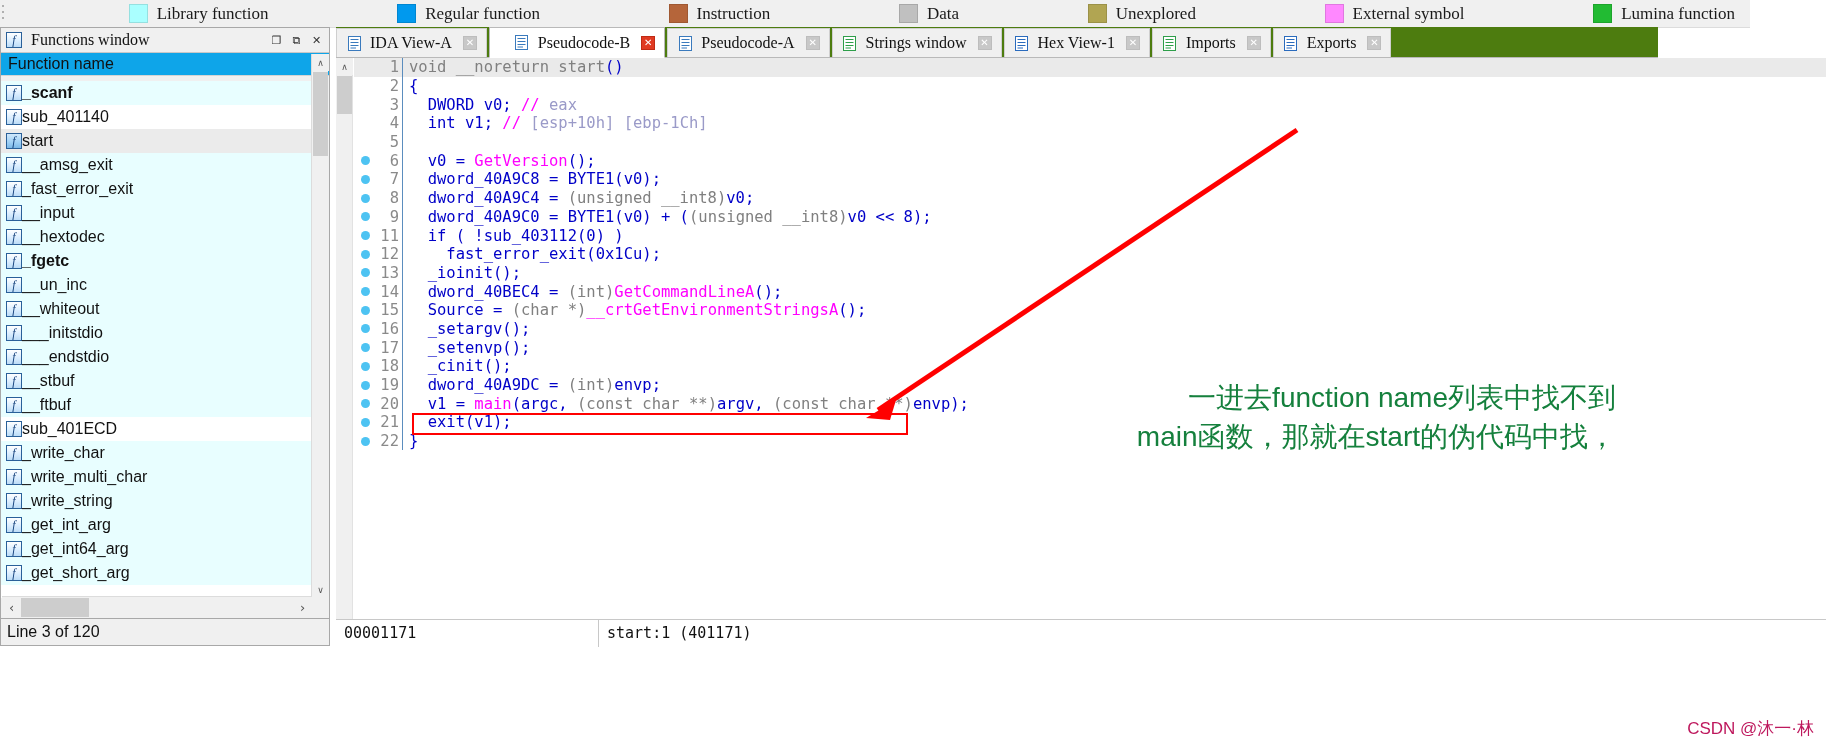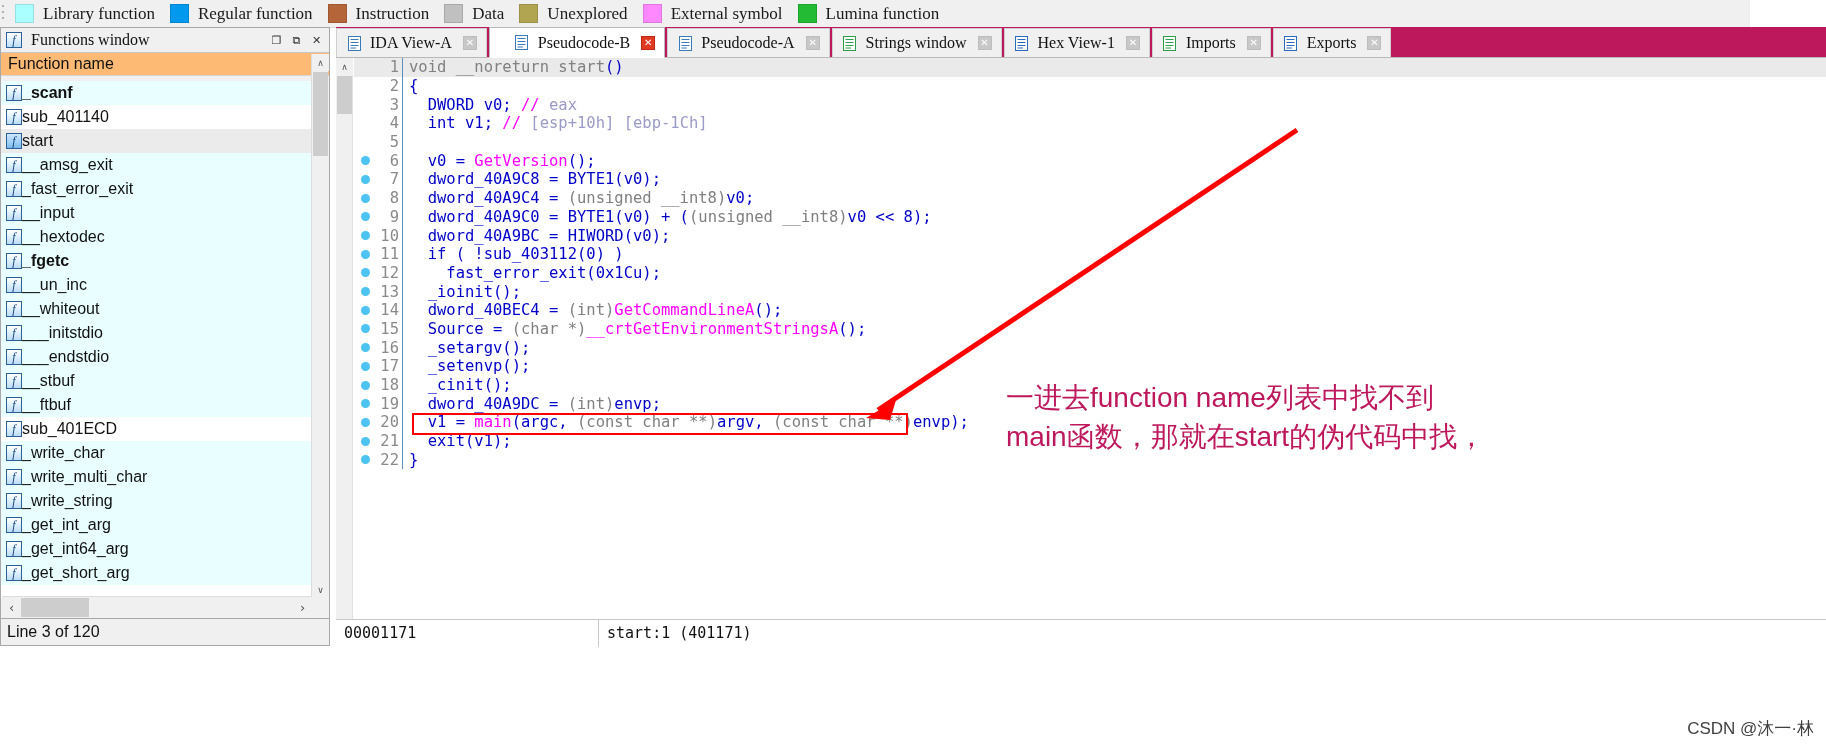--- a/index.html
+++ b/index.html
@@ -10,20 +10,21 @@
     overflow:hidden;
     position:relative;
   }
 
   
   #legend{
     position:absolute;left:0;top:0;width:1750px;height:27px;
     background:#f0f0f0;
     display:flex;align-items:center;
     border-bottom:1px solid #dcdcdc;
+    justify-content:space-between;
   }
   #legend .grip{
     width:8px;height:22px;margin-left:1px;margin-right:6px;
     background:
       radial-gradient(circle at 2px 3px, #b0b0b0 1px, transparent 1.2px),
       radial-gradient(circle at 2px 9px, #b0b0b0 1px, transparent 1.2px),
       radial-gradient(circle at 2px 15px,#b0b0b0 1px, transparent 1.2px);
     background-repeat:no-repeat;
   }
   .leg-item{display:flex;align-items:center;margin-right:15px;}
@@ -58,21 +59,21 @@
     font-family:"Liberation Serif", serif;font-size:16px;color:#111;
     margin-left:9px;flex:1 1 auto;white-space:nowrap;
   }
   .winbtn{
     width:15px;height:14px;margin-right:5px;
     display:flex;align-items:center;justify-content:center;
     font-size:11px;color:#333;font-family:"DejaVu Sans", sans-serif;
     line-height:1;
   }
   #fw-colhdr{
-    height:23px;background:#fdba74;border-bottom:1px solid #d4d4d4;
+    height:23px;background:#0ea5e9;border-bottom:1px solid #d4d4d4;
     display:flex;align-items:center;padding-left:7px;box-sizing:border-box;
     position:relative;
   }
   #fw-colhdr span{font-size:16px;color:#111;}
   #fw-list{
     position:absolute;left:0;top:53px;width:311px;height:517px;
     overflow:hidden;background:#ffffff;
   }
   .frow{
     height:24px;display:flex;align-items:center;
@@ -115,22 +116,22 @@
 
   #fw-status{
     position:absolute;left:0;top:619px;width:330px;height:27px;
     background:#f0f0f0;border:1px solid #a8a8a8;border-top:none;
     display:flex;align-items:center;padding-left:6px;box-sizing:border-box;
   }
   #fw-status span{font-size:16px;color:#111;}
 
   
   #tabbar{
-    position:absolute;left:336px;top:27px;width:1490px;height:31px;
-    background:#be185d;display:flex;align-items:flex-end;
+    position:absolute;left:336px;top:27px;width:1322px;height:31px;
+    background:#4d7c0f;display:flex;align-items:flex-end;
     border-bottom:1px solid #b9b9b9;box-sizing:border-box;
   }
   .tab{
     height:29px;display:flex;align-items:center;
     padding:0 9px;box-sizing:border-box;
     background:#f0f0f0;border:1px solid #cfcfcf;border-bottom:none;
     margin-right:2px;
   }
   .tab.active{
     background:#ffffff;border:1px solid #b9b9b9;border-bottom:1px solid #ffffff;
@@ -195,41 +196,42 @@
 
   
   #redbox{
     position:absolute;left:412px;top:413px;width:496px;height:22px;
     border:2.5px solid #ff0000;box-sizing:border-box;pointer-events:none;
   }
   #arrowsvg{position:absolute;left:0;top:0;width:1826px;height:746px;pointer-events:none;}
 
   
   #annot{
-    position:absolute;left:1006px;top:378px;width:560px;
-    color:#be185d;font-size:28px;line-height:39px;
+    position:absolute;left:1056px;top:378px;width:560px;
+    color:#15803d;font-size:28px;line-height:39px;
     font-family:"Liberation Sans", sans-serif;
+    text-align:right;
   }
 
   
   #cp-status{
     position:absolute;left:336px;top:619px;width:1490px;height:27px;
     background:#ffffff;border-top:1px solid #c8c8c8;box-sizing:border-box;
     display:flex;align-items:center;
   }
   #cp-status .seg{
     font-family:"DejaVu Sans Mono", monospace;font-size:15px;color:#111;
     padding:0 8px;height:27px;display:flex;align-items:center;
   }
   #cp-status .seg.first{border-right:1px solid #c8c8c8;min-width:246px;}
 
   
   #watermark{
     position:absolute;right:12px;bottom:6px;
-    color:#404040;font-size:17px;font-family:"Liberation Sans", sans-serif;
+    color:#be185d;font-size:17px;font-family:"Liberation Sans", sans-serif;
   }
   
   #bottomfill{
     position:absolute;left:0;top:646px;width:1826px;height:100px;background:#ffffff;
   }
 </style>
 </head>
 <body>
 
 <div id="legend">
@@ -483,21 +485,20 @@
   <div id="codearea">
       <div class="cline firstline"><span class="bp"></span><span class="lnum">1</span><span class="lsep"></span><span class="ctext"><span class="k-def">void __noreturn </span><span class="k-def">start</span><span class="k-type">()</span></span></div>
       <div class="cline"><span class="bp"></span><span class="lnum">2</span><span class="lsep"></span><span class="ctext"><span class="k-type">{</span></span></div>
       <div class="cline"><span class="bp"></span><span class="lnum">3</span><span class="lsep"></span><span class="ctext"><span class="k-type">  DWORD v0; </span><span class="k-slash">// </span><span class="k-comment">eax</span></span></div>
       <div class="cline"><span class="bp"></span><span class="lnum">4</span><span class="lsep"></span><span class="ctext"><span class="k-type">  int v1; </span><span class="k-slash">// </span><span class="k-comment">[esp+10h] [ebp-1Ch]</span></span></div>
       <div class="cline"><span class="bp"></span><span class="lnum">5</span><span class="lsep"></span><span class="ctext"><span class="k-type"></span></span></div>
       <div class="cline"><span class="bp"><i></i></span><span class="lnum">6</span><span class="lsep"></span><span class="ctext"><span class="k-type">  v0 = </span><span class="k-fn">GetVersion</span><span class="k-type">();</span></span></div>
       <div class="cline"><span class="bp"><i></i></span><span class="lnum">7</span><span class="lsep"></span><span class="ctext"><span class="k-type">  dword_40A9C8 = BYTE1(v0);</span></span></div>
       <div class="cline"><span class="bp"><i></i></span><span class="lnum">8</span><span class="lsep"></span><span class="ctext"><span class="k-type">  dword_40A9C4 = </span><span class="k-def">(unsigned __int8)</span><span class="k-type">v0;</span></span></div>
       <div class="cline"><span class="bp"><i></i></span><span class="lnum">9</span><span class="lsep"></span><span class="ctext"><span class="k-type">  dword_40A9C0 = BYTE1(v0) + (</span><span class="k-def">(unsigned __int8)</span><span class="k-type">v0 &lt;&lt; 8);</span></span></div>
-      <div class="cline"><span class="bp"><i></i></span><span class="lnum">10</span><span class="lsep"></span><span class="ctext"><span class="k-type">  dword_40A9BC = HIWORD(v0);</span></span></div>
       <div class="cline"><span class="bp"><i></i></span><span class="lnum">11</span><span class="lsep"></span><span class="ctext"><span class="k-type">  if ( !sub_403112(0) )</span></span></div>
       <div class="cline"><span class="bp"><i></i></span><span class="lnum">12</span><span class="lsep"></span><span class="ctext"><span class="k-type">    fast_error_exit(0x1Cu);</span></span></div>
       <div class="cline"><span class="bp"><i></i></span><span class="lnum">13</span><span class="lsep"></span><span class="ctext"><span class="k-type">  _ioinit();</span></span></div>
       <div class="cline"><span class="bp"><i></i></span><span class="lnum">14</span><span class="lsep"></span><span class="ctext"><span class="k-type">  dword_40BEC4 = </span><span class="k-def">(int)</span><span class="k-fn">GetCommandLineA</span><span class="k-type">();</span></span></div>
       <div class="cline"><span class="bp"><i></i></span><span class="lnum">15</span><span class="lsep"></span><span class="ctext"><span class="k-type">  Source = </span><span class="k-def">(char *)</span><span class="k-fn">__crtGetEnvironmentStringsA</span><span class="k-type">();</span></span></div>
       <div class="cline"><span class="bp"><i></i></span><span class="lnum">16</span><span class="lsep"></span><span class="ctext"><span class="k-type">  _setargv();</span></span></div>
       <div class="cline"><span class="bp"><i></i></span><span class="lnum">17</span><span class="lsep"></span><span class="ctext"><span class="k-type">  _setenvp();</span></span></div>
       <div class="cline"><span class="bp"><i></i></span><span class="lnum">18</span><span class="lsep"></span><span class="ctext"><span class="k-type">  _cinit();</span></span></div>
       <div class="cline"><span class="bp"><i></i></span><span class="lnum">19</span><span class="lsep"></span><span class="ctext"><span class="k-type">  dword_40A9DC = </span><span class="k-def">(int)</span><span class="k-type">envp;</span></span></div>
       <div class="cline"><span class="bp"><i></i></span><span class="lnum">20</span><span class="lsep"></span><span class="ctext"><span class="k-type">  v1 = </span><span class="k-fn">main</span><span class="k-type">(argc, </span><span class="k-def">(const char **)</span><span class="k-type">argv, </span><span class="k-def">(const char **)</span><span class="k-type">envp);</span></span></div>

